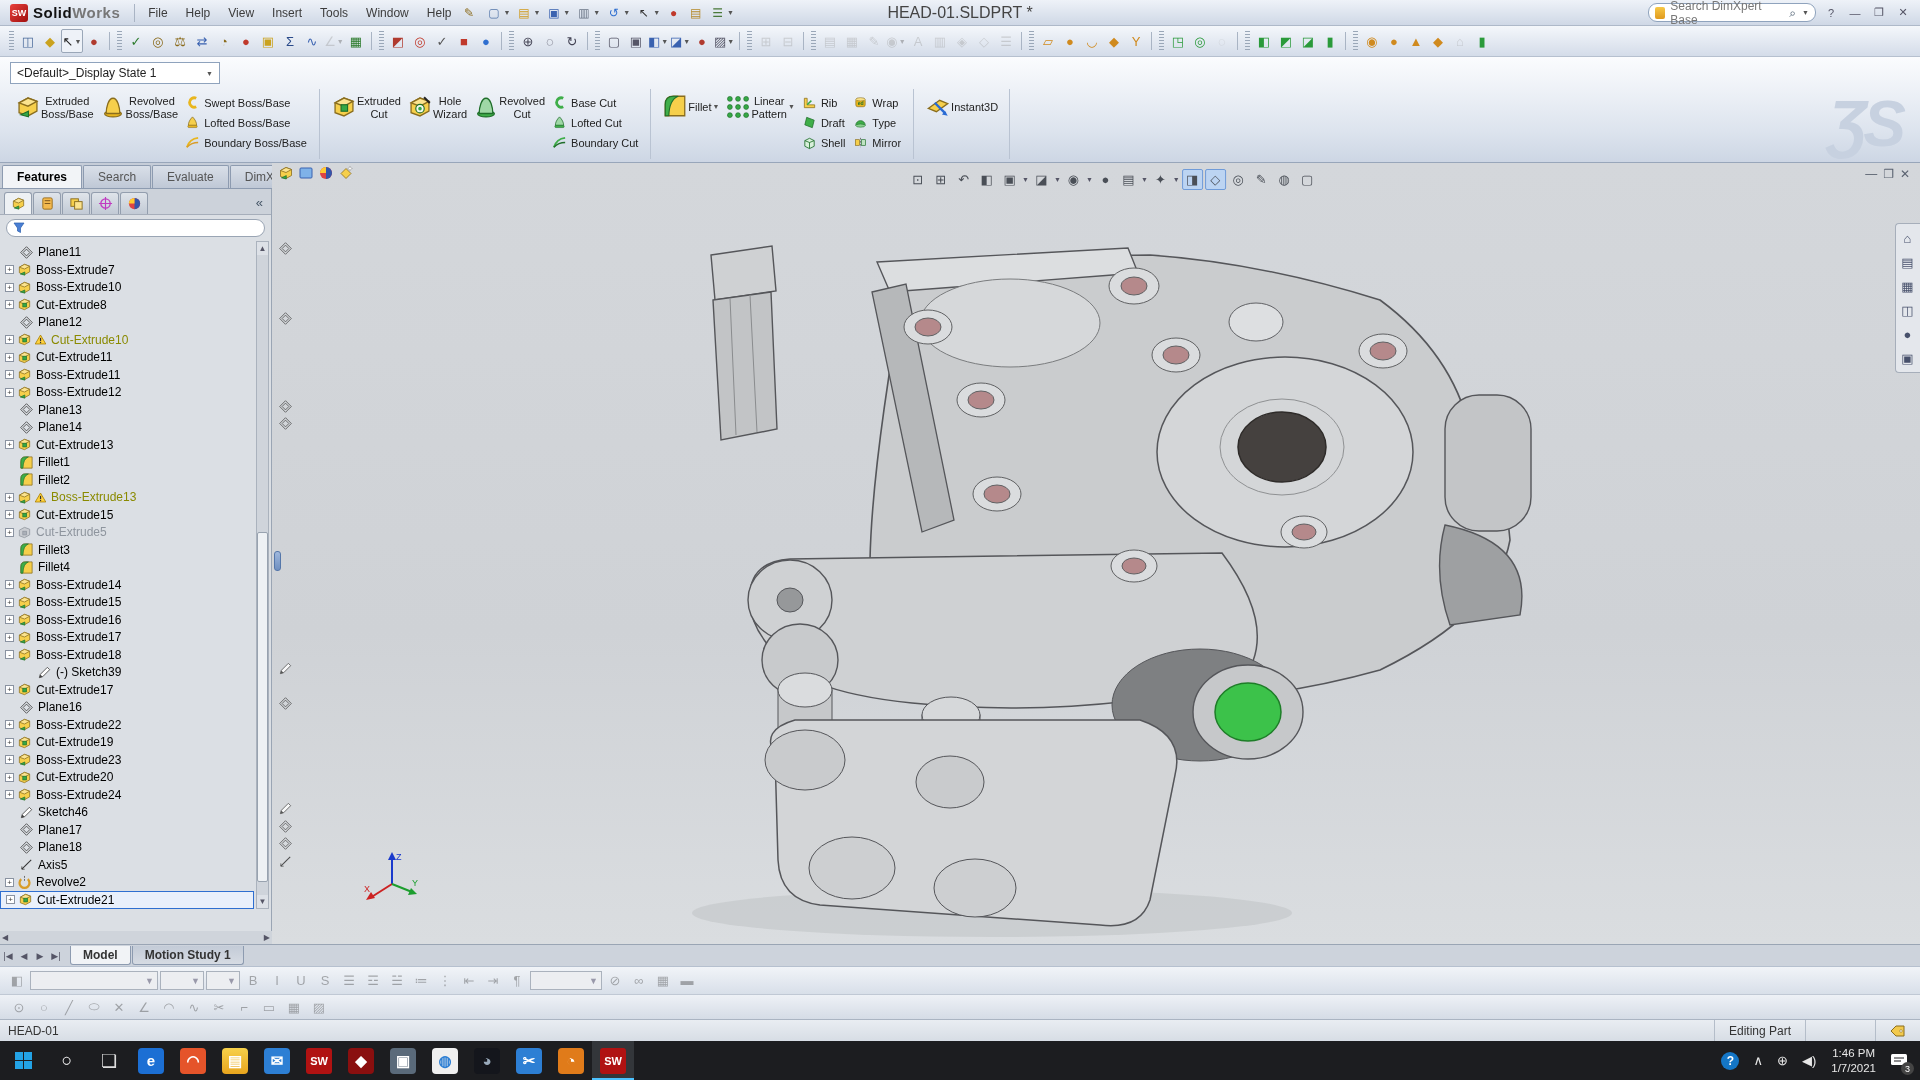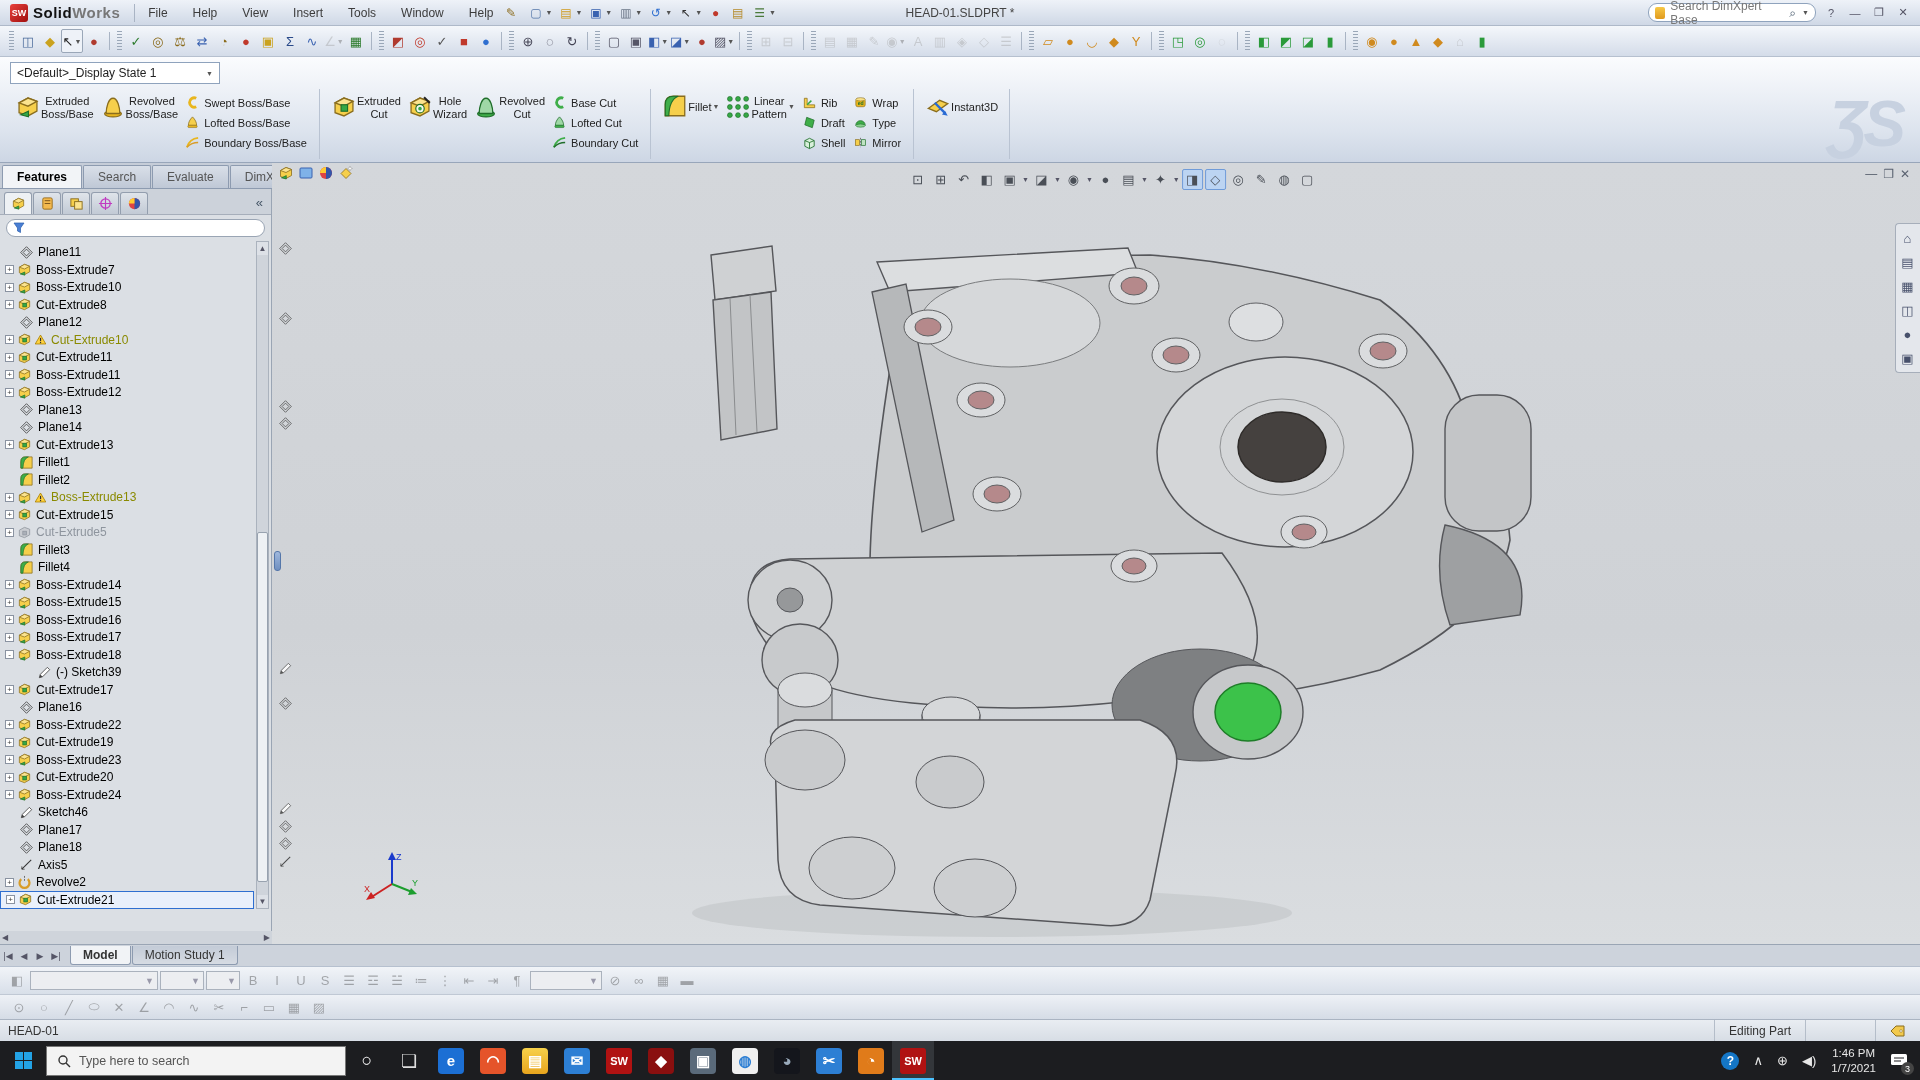--- a/index.html
+++ b/index.html
@@ -8,29 +8,29 @@
   
   #titlebar { position:absolute; left:0; top:0; width:1920px; height:26px;
     background:linear-gradient(#eef2f8,#cfd8e6); border-bottom:1px solid #aeb9c9;
     display:flex; align-items:center; }
   #sw-logo { display:flex; align-items:center; gap:5px; padding:0 10px; }
   #sw-logo .cube { width:18px; height:18px; border-radius:3px;
     background:linear-gradient(135deg,#e8413c,#a00f0f); color:#fff; font-size:9px; font-weight:bold;
     display:flex; align-items:center; justify-content:center; }
   #sw-logo .brand { font-size:15px; font-weight:bold; color:#3a3a3a; letter-spacing:.5px; }
   #sw-logo .brand b { color:#111; }
-  #menubar { display:flex; height:100%; align-items:center;gap:7px; }
+  #menubar { display:flex; height:100%; align-items:center; }
   .menu-item { padding:0 9px; height:100%; display:flex; align-items:center; color:#3c3c3c; cursor:default; }
   .qt { display:flex; align-items:center; gap:1px; margin-left:6px; }
   .qt-btn { display:flex; align-items:center; height:22px; padding:0 2px; border-radius:2px; }
   .ico16 { width:17px; height:17px; display:inline-flex; align-items:center; justify-content:center;
     font-size:12px; line-height:1; }
   .dd { font-size:7px; color:#555; margin-left:1px; }
   .vsep { width:1px; height:18px; background:#a9b4c4; margin:0 4px; }
-  #doc-title { position:absolute; left:0; right:0; text-align:center; color:#444; font-size:12px; pointer-events:none; }
+  #doc-title { position:absolute; left:0; right:0; text-align:center; color:#444; font-size:16px; pointer-events:none; }
   #tb-right { margin-left:auto; display:flex; align-items:center; gap:6px; padding-right:8px; }
   #kb-search { width:168px; height:19px; background:#fff; border:1px solid #8fa3bd; border-radius:9px;
     display:flex; align-items:center; padding:0 6px; gap:5px; color:#777; }
   #kb-search .book { width:11px; height:12px; background:linear-gradient(#f7c846,#e09a1e); border-radius:2px; }
   .win-ctl { width:18px; height:16px; display:flex; align-items:center; justify-content:center; color:#556; font-size:11px; }
   
   #toolbar2 { position:absolute; left:0; top:26px; width:1920px; height:31px;
     background:linear-gradient(#f4f7fb,#d4dce9); border-bottom:1px solid #b6c0cf;
     display:flex; align-items:center; padding-left:6px; }
   .t2 { width:22px; height:24px; display:flex; align-items:center; justify-content:center;
@@ -110,21 +110,21 @@
     background:linear-gradient(#9fb8dd,#6f8fc0); border:1px solid #5577aa; }
   #taskpane { position:absolute; right:0; top:60px; width:25px; background:#e4e7ec;
     border:1px solid #a6aeba; border-right:none; border-radius:4px 0 0 4px; padding:2px 0; }
   .tp { width:23px; height:24px; display:flex; align-items:center; justify-content:center; font-size:13px; color:#47506b; }
   #triad { position:absolute; left:90px; top:685px; }
   
   #modeltabs { position:absolute; left:0; top:944px; width:1920px; height:22px; background:#cdd3dc;
     border-top:1px solid #9aa5b4; display:flex; align-items:center; }
   .mtnav { width:16px; text-align:center; color:#556; font-size:9px; }
   .mtab { padding:2px 12px; border:1px solid #8d9bb0; border-top:none; background:linear-gradient(#c3cbd7,#d6dbe3);
-    color:#333; margin-right:1px; border-radius:0 0 3px 3px; }
+    color:#333; margin-right:1px; border-radius:0 0 3px 3px;font-weight:bold; }
   .mtab.active { background:#f1f3f6; font-weight:bold; }
   #formatbar { position:absolute; left:0; top:966px; width:1920px; height:28px;
     background:linear-gradient(#f1f4f8,#d8dfe9); border-top:1px solid #b6c0cf; display:flex; align-items:center; padding-left:6px; gap:2px; }
   .fsel { height:19px; background:#eceef1; border:1px solid #aab2bd; color:#99a; display:flex; align-items:center;
     justify-content:flex-end; padding:0 3px; font-size:9px; }
   #sketchbar { position:absolute; left:0; top:994px; width:1920px; height:25px;
     background:linear-gradient(#eef1f6,#d5dce6); border-top:1px solid #c0c8d4; display:flex; align-items:center; padding-left:8px; gap:3px; }
   
   #statusbar { position:absolute; left:0; top:1019px; width:1920px; height:22px; background:linear-gradient(#e9edf2,#d7dde5);
     border-top:1px solid #aab4c2; display:flex; align-items:center; color:#333; }
@@ -1265,27 +1265,20 @@
 
 <div id="taskbar">
   <div id="start">
     <div class="winlogo">
         <i></i>
         <i></i>
         <i></i>
         <i></i>
       </div>
   </div>
-  <div id="tb-search">
-    <svg width="14" height="14" viewBox="0 0 14 14">
-      <circle cx="6" cy="6" r="4" fill="none" stroke="#333" stroke-width="1.4"></circle>
-        <line x1="9" y1="9" x2="13" y2="13" stroke="#333" stroke-width="1.4"></line>
-    </svg>
-    <span>Type here to search</span>
-  </div>
   <div id="tb-apps" style="display:flex;">
       <div class="tbico">
         <div class="appglyph" style="color: rgb(255, 255, 255); background: none; font-size: 18px; font-weight: normal;">○</div>
       </div>
       <div class="tbico">
         <div class="appglyph" style="color: rgb(221, 221, 221); background: none; font-size: 18px; font-weight: normal;">❏</div>
       </div>
       <div class="tbico">
         <div class="appglyph" style="background: rgb(28, 111, 212); color: rgb(255, 255, 255);">e</div>
       </div>

